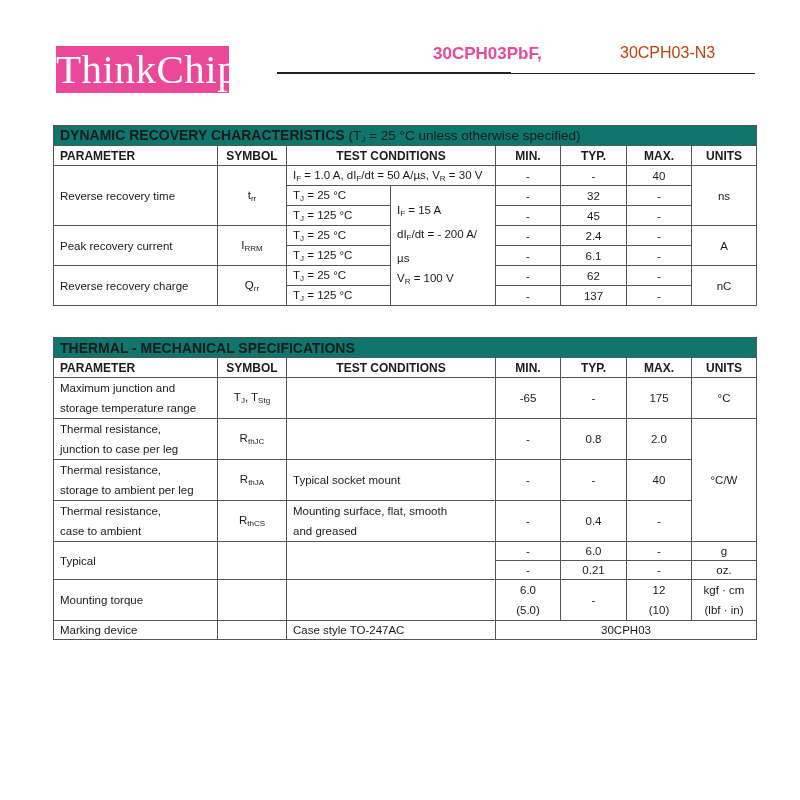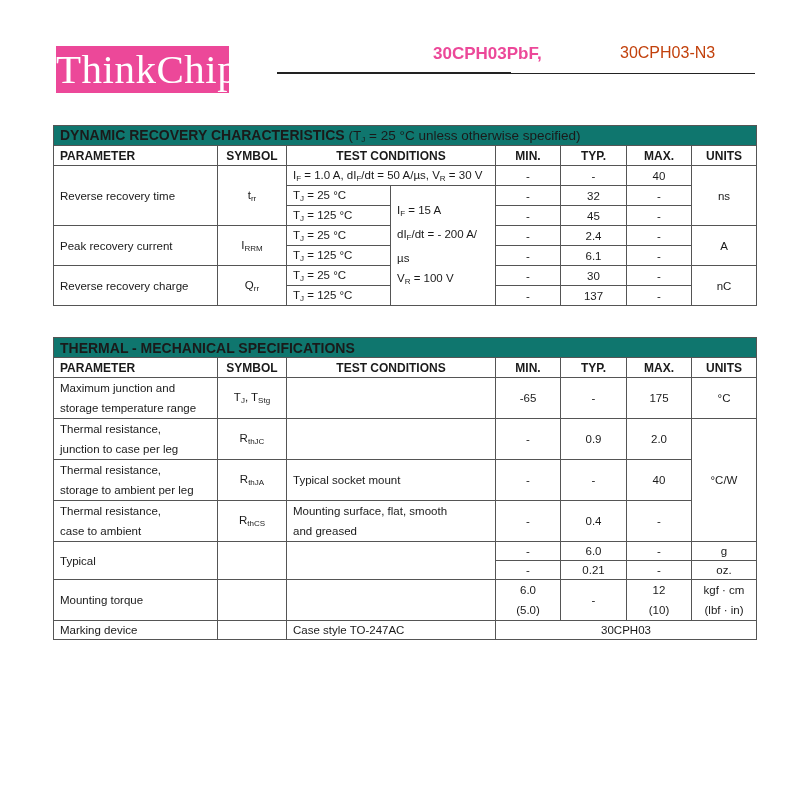--- a/index.html
+++ b/index.html
@@ -109,21 +109,21 @@
     <td class="c">-</td>
     <td class="c">6.1</td>
     <td class="c">-</td>
   </tr>
 
   <tr>
     <td rowspan="2" class="l">Reverse recovery charge</td>
     <td rowspan="2" class="c"><span>Q</span><sub>rr</sub></td>
     <td class="l">T<sub>J</sub> = <span>25 °C</span></td>
     <td class="c">-</td>
-    <td class="c">30</td>
+    <td class="c">62</td>
     <td class="c">-</td>
     <td rowspan="2" class="c">nC</td>
   </tr>
   <tr>
     <td class="l">T<sub>J</sub> = <span>125 °C</span></td>
     <td class="c">-</td>
     <td class="c">137</td>
     <td class="c">-</td>
   </tr>
 </tbody>
@@ -159,21 +159,21 @@
     <td class="c">-65</td>
     <td class="c">-</td>
     <td class="c">175</td>
     <td class="c">°C</td>
   </tr>
   <tr class="r2">
     <td class="l ml"><span>Thermal resistance,</span><br><span>junction to case per leg</span></td>
     <td class="c"><span>R</span><sub>thJC</sub></td>
     <td class="l"></td>
     <td class="c">-</td>
-    <td class="c">0.9</td>
+    <td class="c">0.8</td>
     <td class="c">2.0</td>
     <td rowspan="3" class="c">°C/W</td>
   </tr>
   <tr class="r2">
     <td class="l ml"><span>Thermal resistance,</span><br><span>storage to ambient per leg</span></td>
     <td class="c"><span>R</span><sub>thJA</sub></td>
     <td class="l">Typical socket mount</td>
     <td class="c">-</td>
     <td class="c">-</td>
     <td class="c">40</td>

